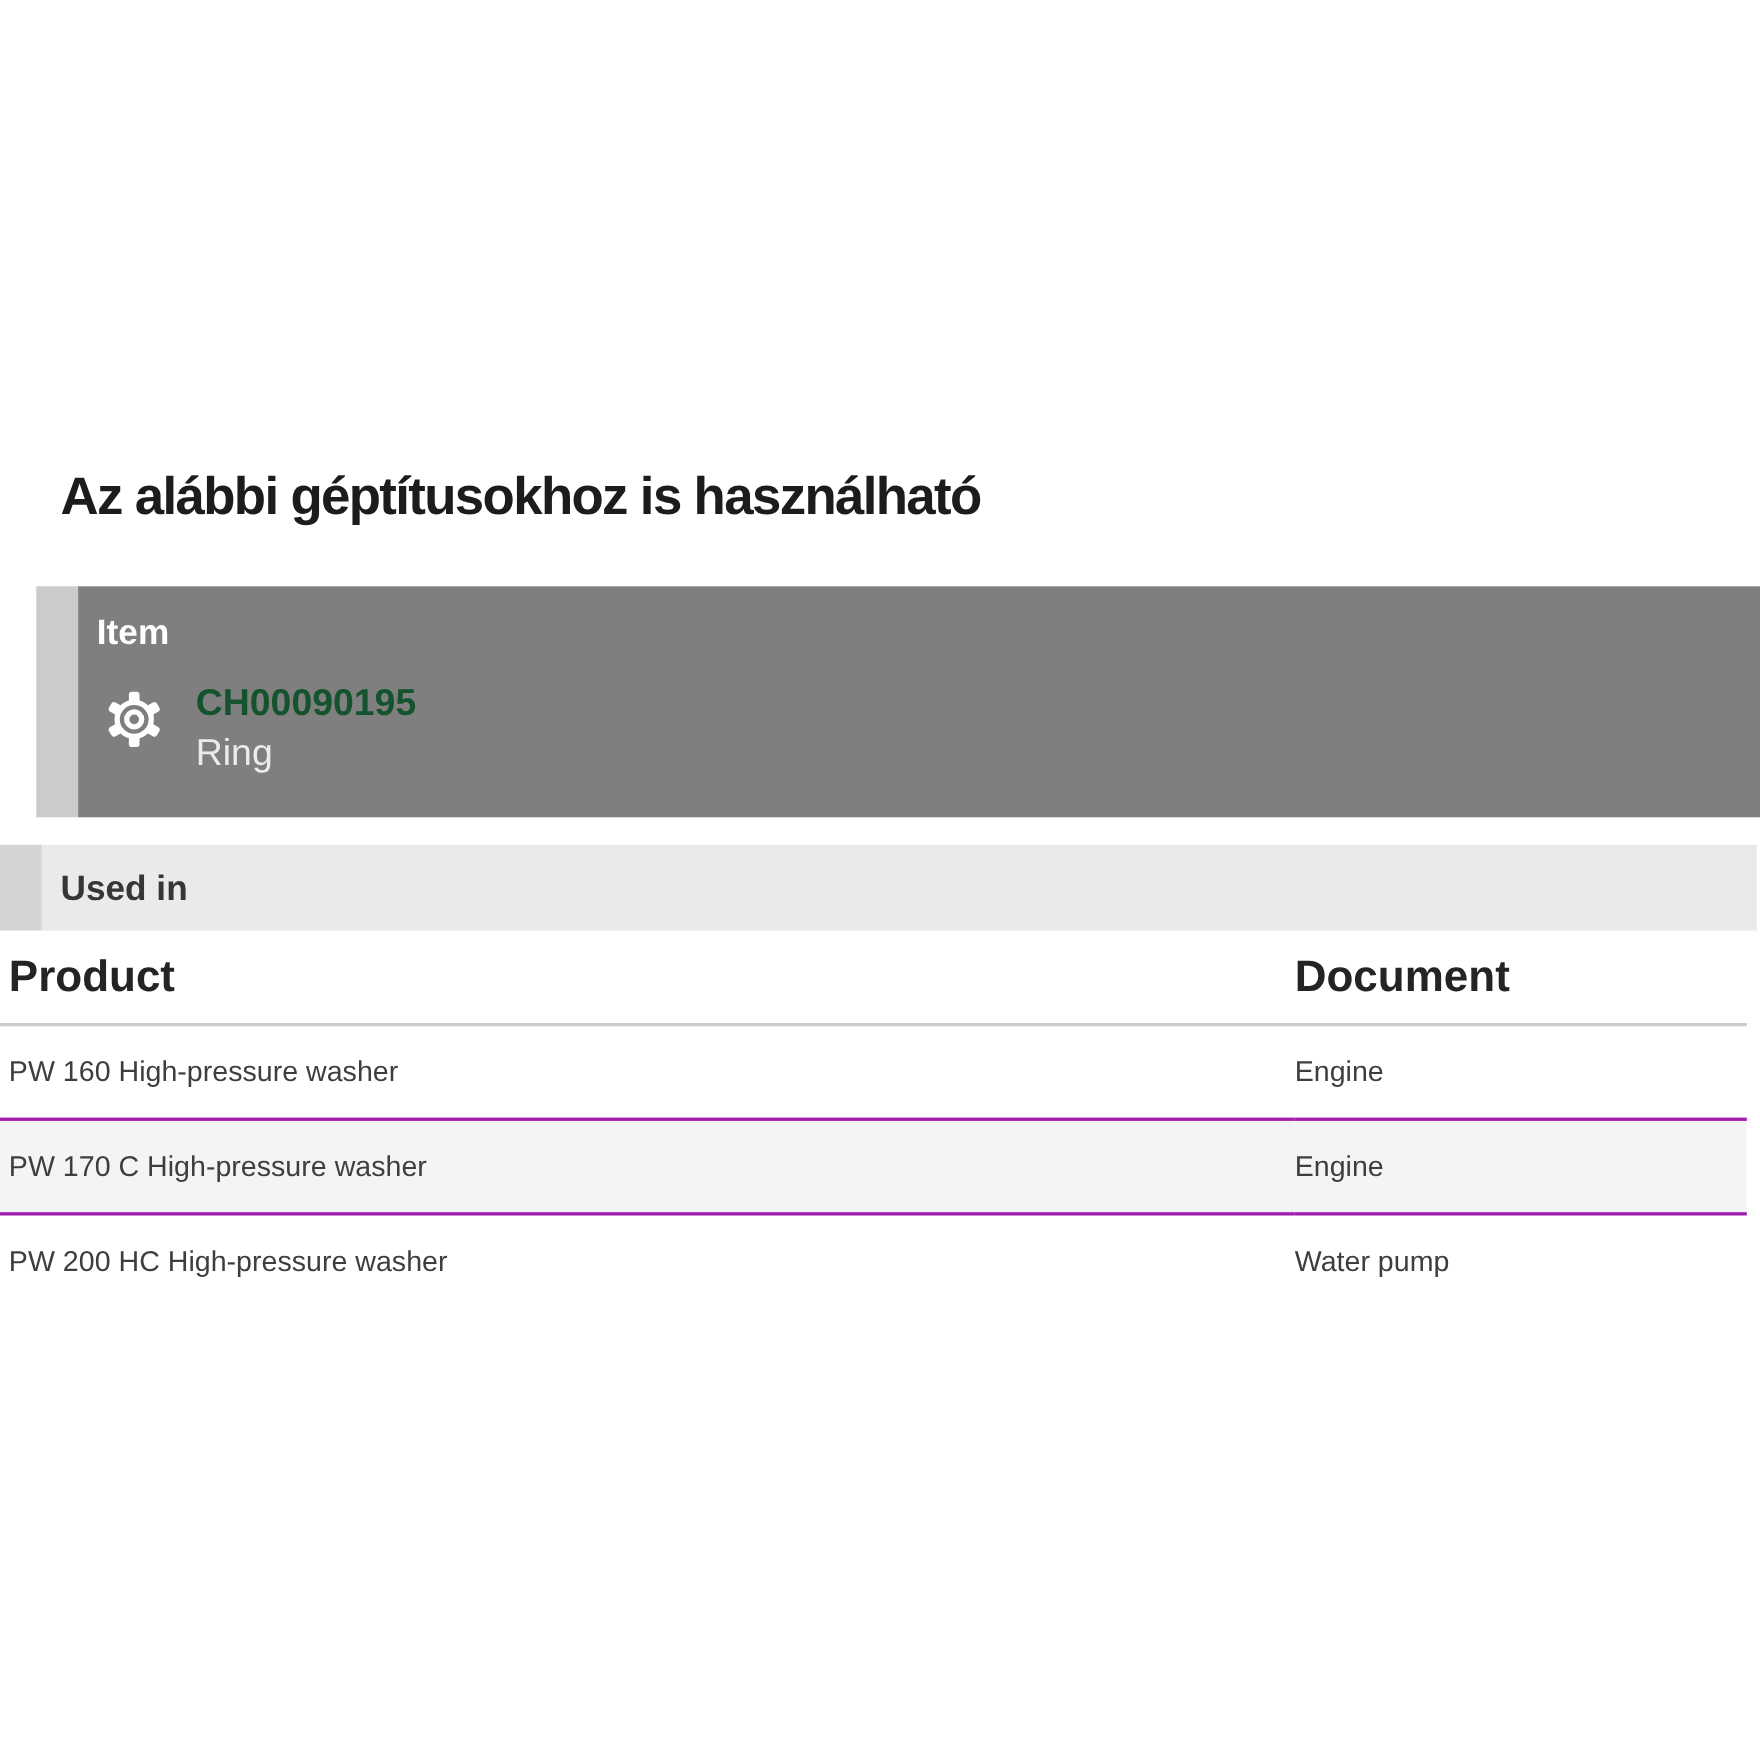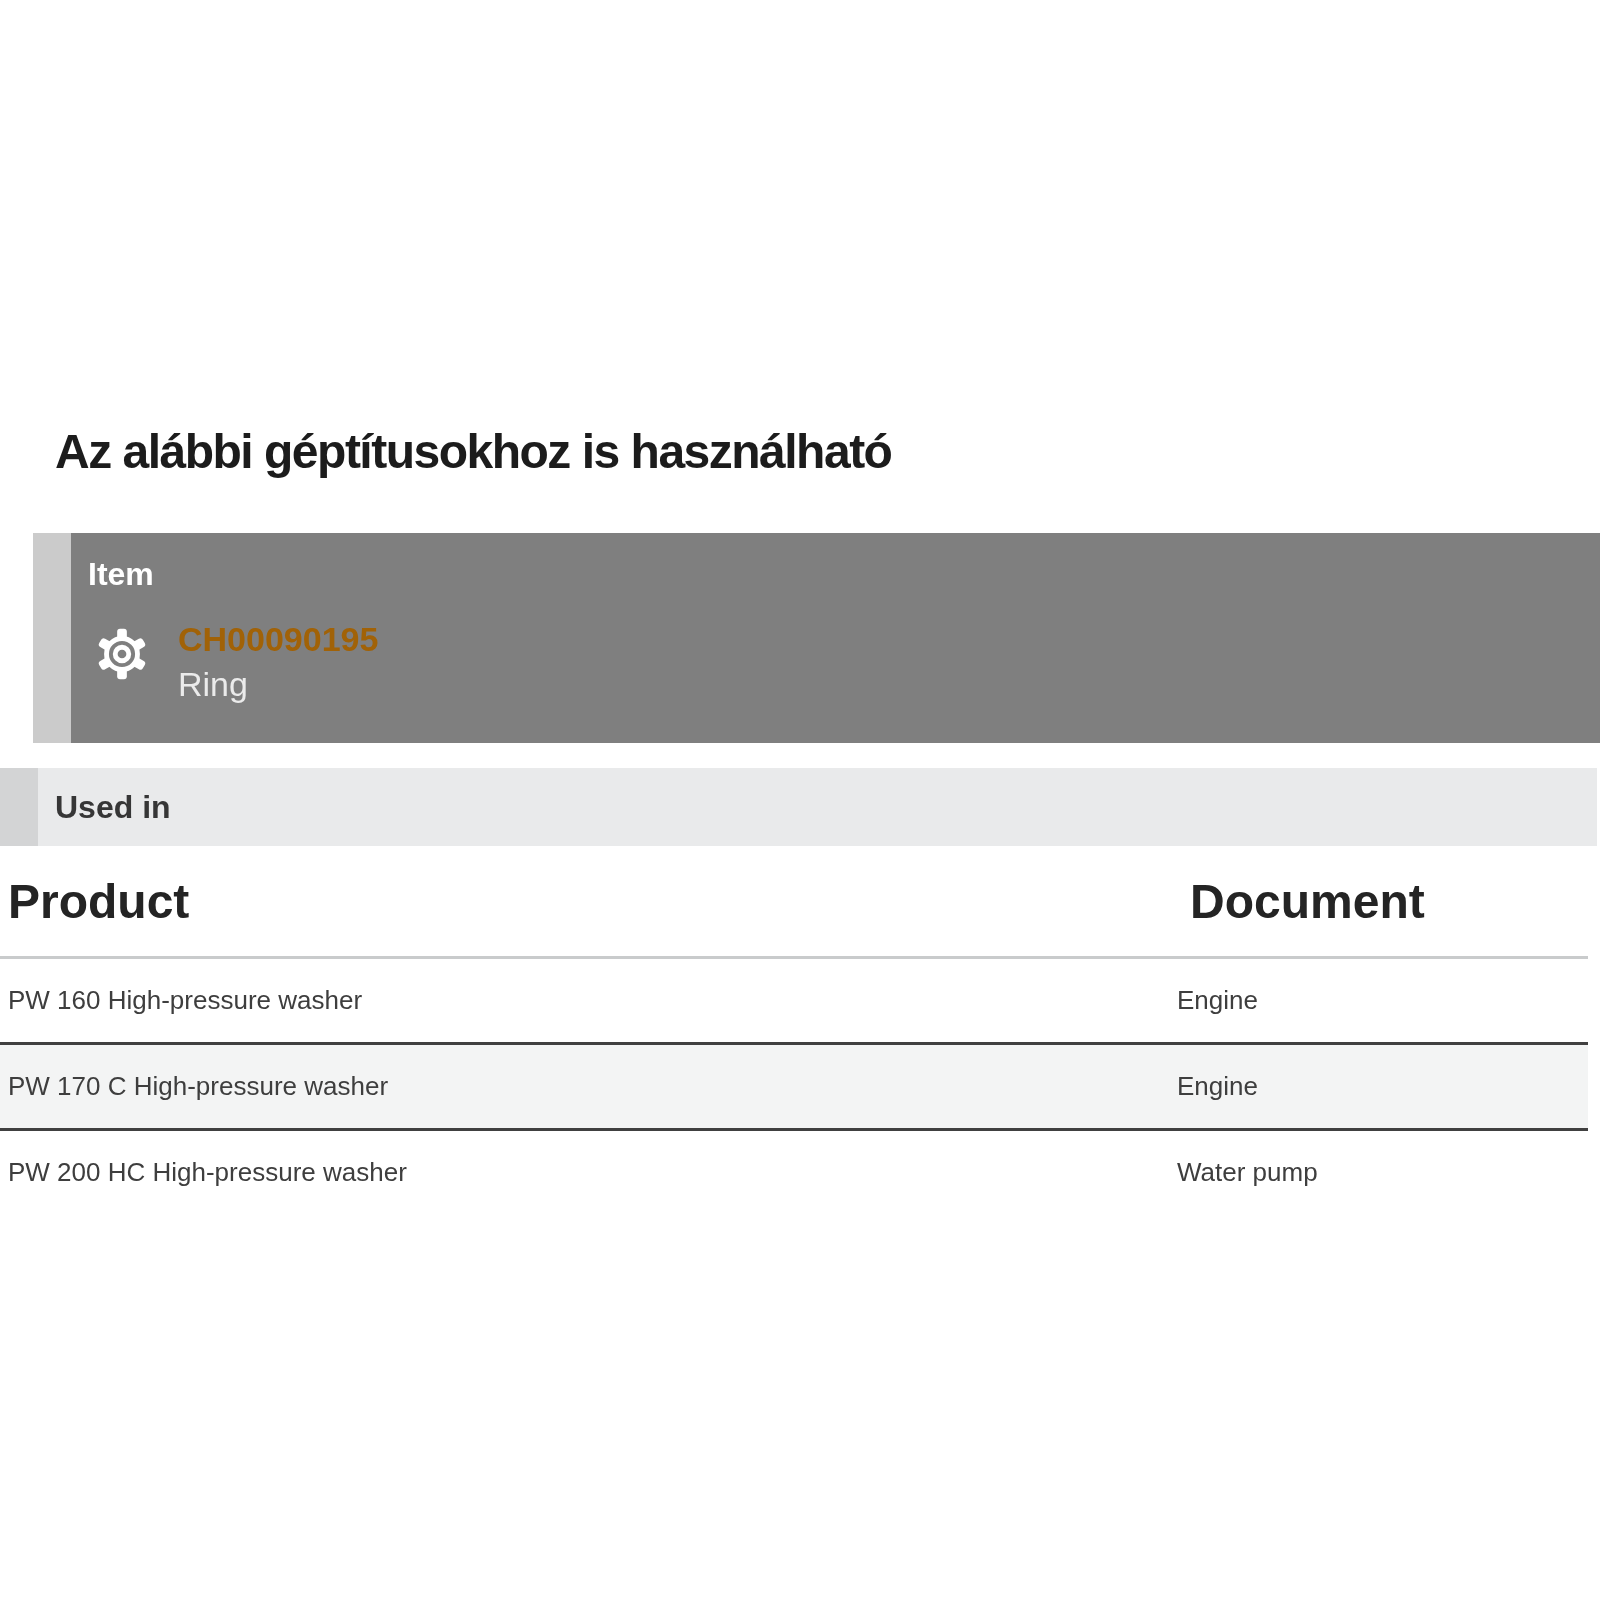--- a/index.html
+++ b/index.html
@@ -58,21 +58,21 @@
     width: 62px; height: 66px;
   }
   .item-band .gear svg { width: 100%; height: 100%; }
   .item-band .item-text {
     position: absolute;
     left: 145px; top: 84px;
   }
   .item-number {
     font-size: 34px;
     font-weight: 700;
-    color: #a16207;
+    color: #14532d;
     line-height: 1.32;
   }
   .item-name {
     font-size: 34px;
     font-weight: 400;
     color: #ebebeb;
     line-height: 1.32;
   }
 
   
@@ -111,37 +111,37 @@
     top: 846px;
     width: 1588px;
     border-collapse: collapse;
     table-layout: fixed;
   }
   .usedin-table col.col-product { width: 1177px; }
   .usedin-table th {
     height: 84px;
     text-align: left;
     vertical-align: middle;
-    font-size: 48px;
+    font-size: 40px;
     font-weight: 700;
     color: #242424;
-    padding: 13px;
+    padding: 0;
     border-bottom: 3px solid #c9cbcc;
   }
   .usedin-table td {
     height: 83px;
     vertical-align: middle;
     font-size: 26px;
     font-weight: 400;
     color: #3e3e3e;
     padding: 0;
   }
   .usedin-table th:first-child,
   .usedin-table td:first-child { padding-left: 8px; }
-  .usedin-table tbody tr + tr { border-top: 3px solid #404040; }
+  .usedin-table tbody tr + tr { border-top: 3px solid #a21caf; }
   .usedin-table tbody tr.alt { background: #f3f4f4; }
 </style>
 </head>
 <body>
 
 <div class="page">
 
   <h1 class="title">Az alábbi géptítusokhoz is használható</h1>
 
   <section class="item-band">

